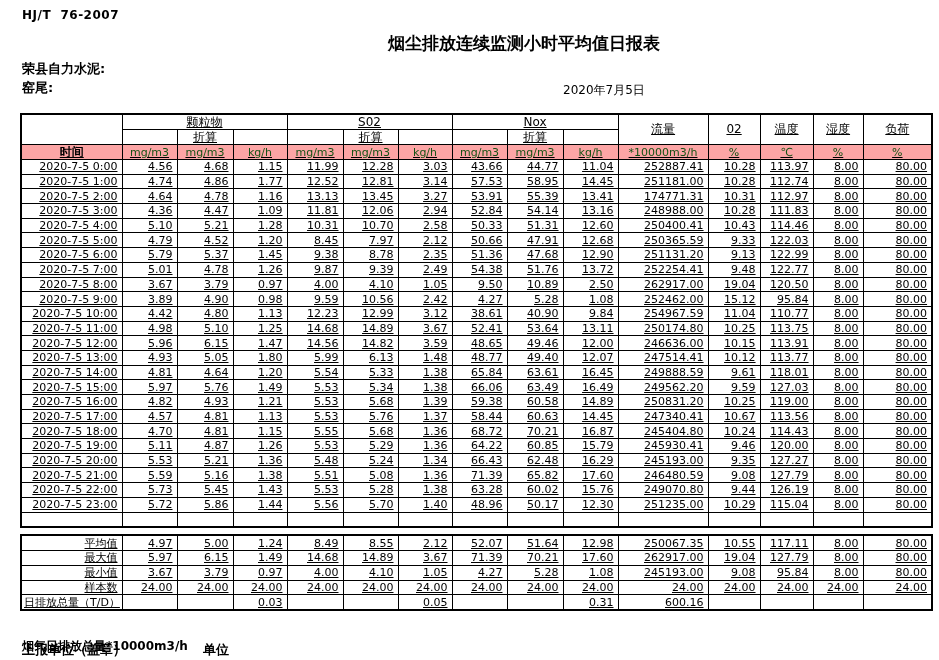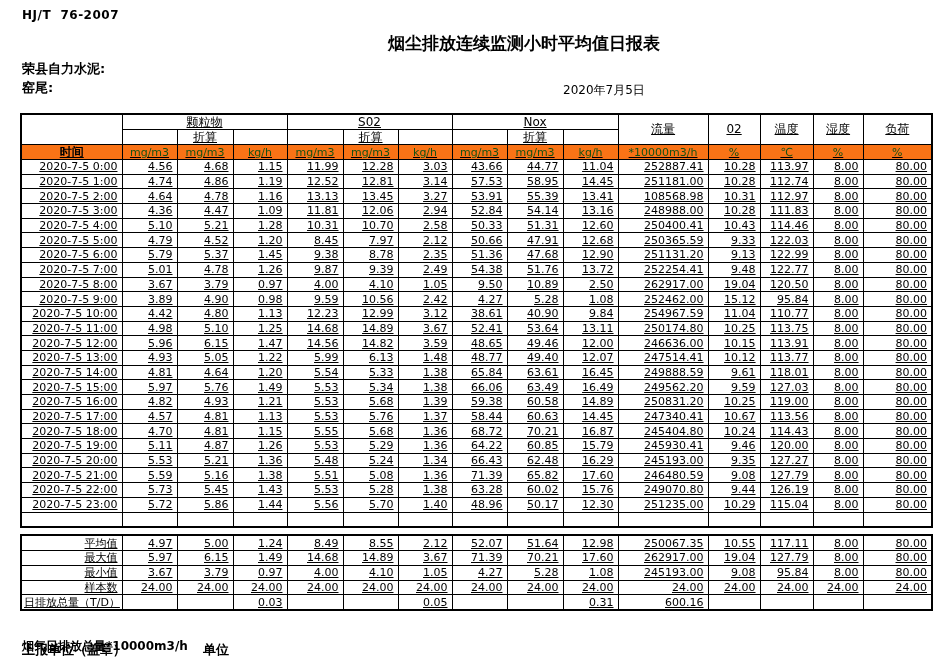--- a/index.html
+++ b/index.html
@@ -18,21 +18,21 @@
   .tables { position:absolute; left:20px; top:113px; width:912px;text-decoration:underline; }
   table { border-collapse:collapse; table-layout:fixed; width:911px; }
   table.block { border:2px solid #000; }
   td {
     border:1px solid #000; overflow:hidden; white-space:nowrap;
     font-size:11px; height:13.7px; line-height:13px;
     text-align:right; padding:0 4px 0 0;
   }
   thead td { text-align:center; padding:0; height:14px; }
   .grp { font-size:12px; }
-  .units td { background:#f97316; color:#145214; font-size:11px; }
+  .units td { background:#fca5a5; color:#145214; font-size:11px; }
   .units td.timehead { color:#000; font-weight:bold; font-size:12px; }
   td.lbl-left { text-align:left; padding:0 0 0 2px; }
   .gap { height:6px; }
   .summary td { height:13.8px; }
 
   .foot1 { position:absolute; left:22px; top:622px; font-size:12px; font-weight:bold;margin-top:16px; }
   .foot2 { position:absolute; left:22px; top:641px; font-size:13px; font-weight:bold; }
   .foot3 { position:absolute; left:203px; top:641px; font-size:13px; font-weight:bold;text-align:right; }
 </style>
 </head>
@@ -121,21 +121,21 @@
             <td>252887.41</td>
             <td>10.28</td>
             <td>113.97</td>
             <td>8.00</td>
             <td>80.00</td>
           </tr>
           <tr>
             <td>2020-7-5 1:00</td>
             <td>4.74</td>
             <td>4.86</td>
-            <td>1.19</td>
+            <td>1.77</td>
             <td>12.52</td>
             <td>12.81</td>
             <td>3.14</td>
             <td>57.53</td>
             <td>58.95</td>
             <td>14.45</td>
             <td>251181.00</td>
             <td>10.28</td>
             <td>112.74</td>
             <td>8.00</td>
@@ -145,21 +145,21 @@
             <td>2020-7-5 2:00</td>
             <td>4.64</td>
             <td>4.78</td>
             <td>1.16</td>
             <td>13.13</td>
             <td>13.45</td>
             <td>3.27</td>
             <td>53.91</td>
             <td>55.39</td>
             <td>13.41</td>
-            <td>108568.98</td>
+            <td>174771.31</td>
             <td>10.31</td>
             <td>112.97</td>
             <td>8.00</td>
             <td>80.00</td>
           </tr>
           <tr>
             <td>2020-7-5 3:00</td>
             <td>4.36</td>
             <td>4.47</td>
             <td>1.09</td>
@@ -325,21 +325,21 @@
             <td>246636.00</td>
             <td>10.15</td>
             <td>113.91</td>
             <td>8.00</td>
             <td>80.00</td>
           </tr>
           <tr>
             <td>2020-7-5 13:00</td>
             <td>4.93</td>
             <td>5.05</td>
-            <td>1.22</td>
+            <td>1.80</td>
             <td>5.99</td>
             <td>6.13</td>
             <td>1.48</td>
             <td>48.77</td>
             <td>49.40</td>
             <td>12.07</td>
             <td>247514.41</td>
             <td>10.12</td>
             <td>113.77</td>
             <td>8.00</td>

